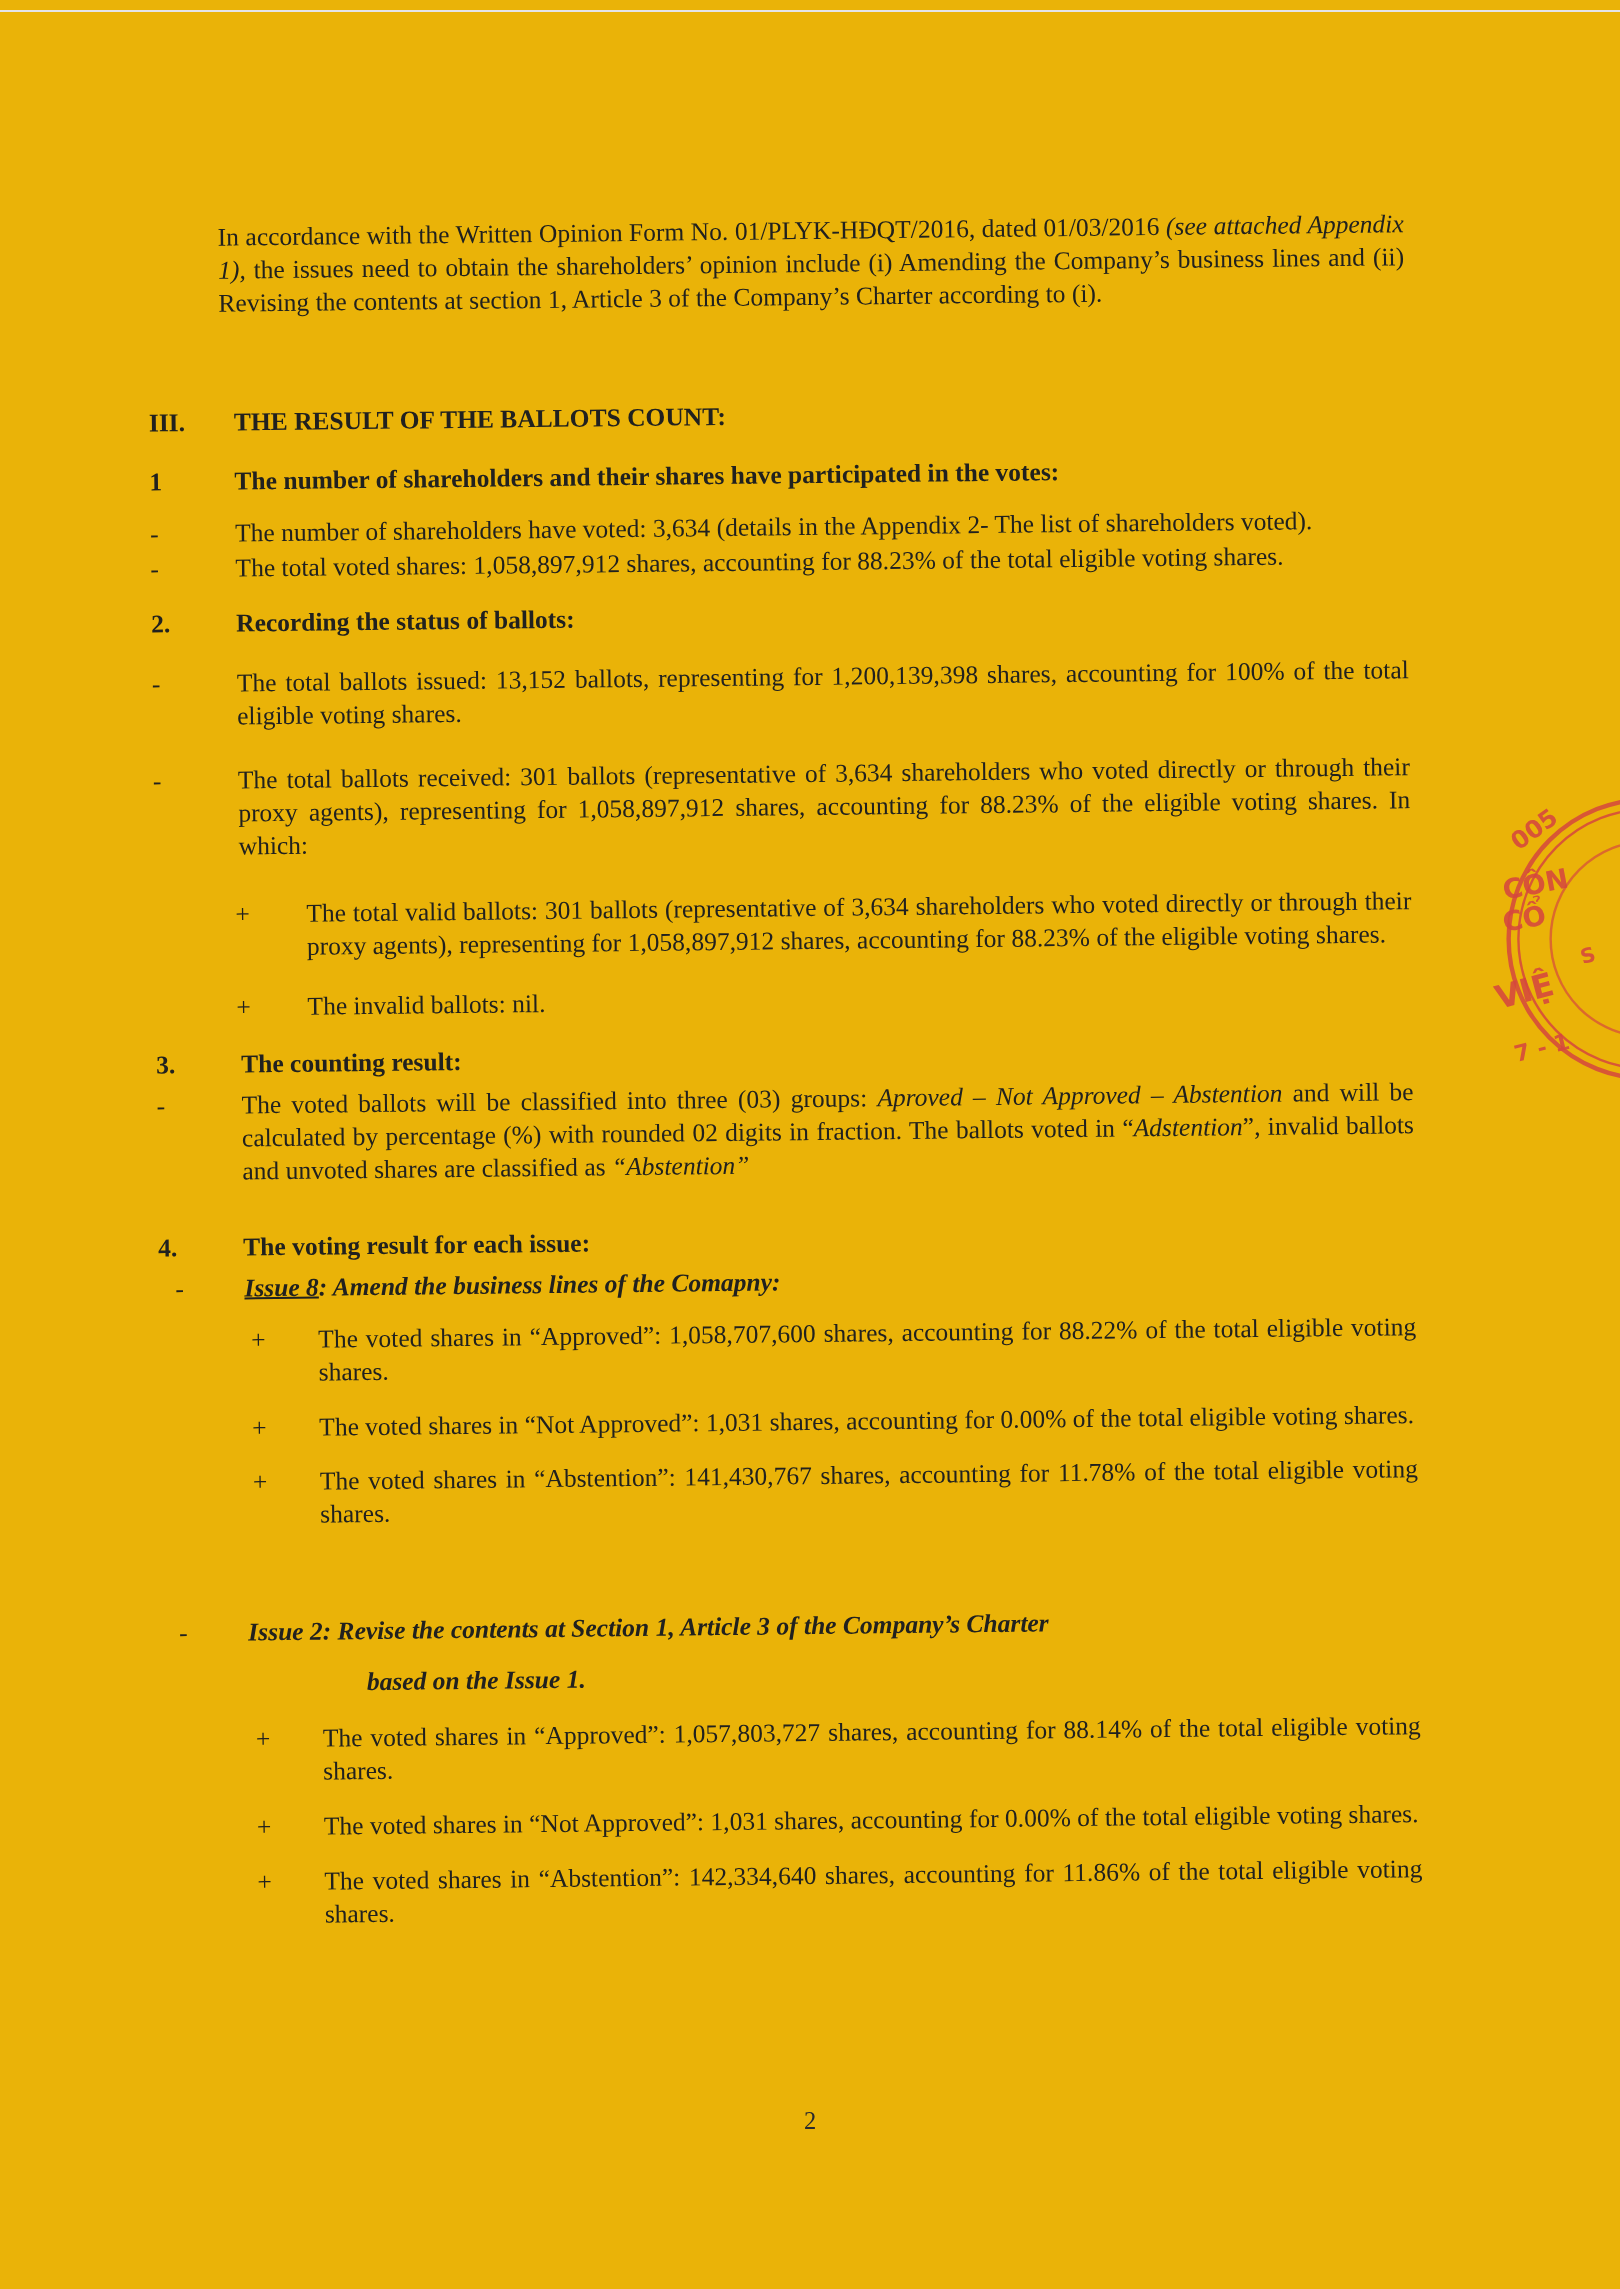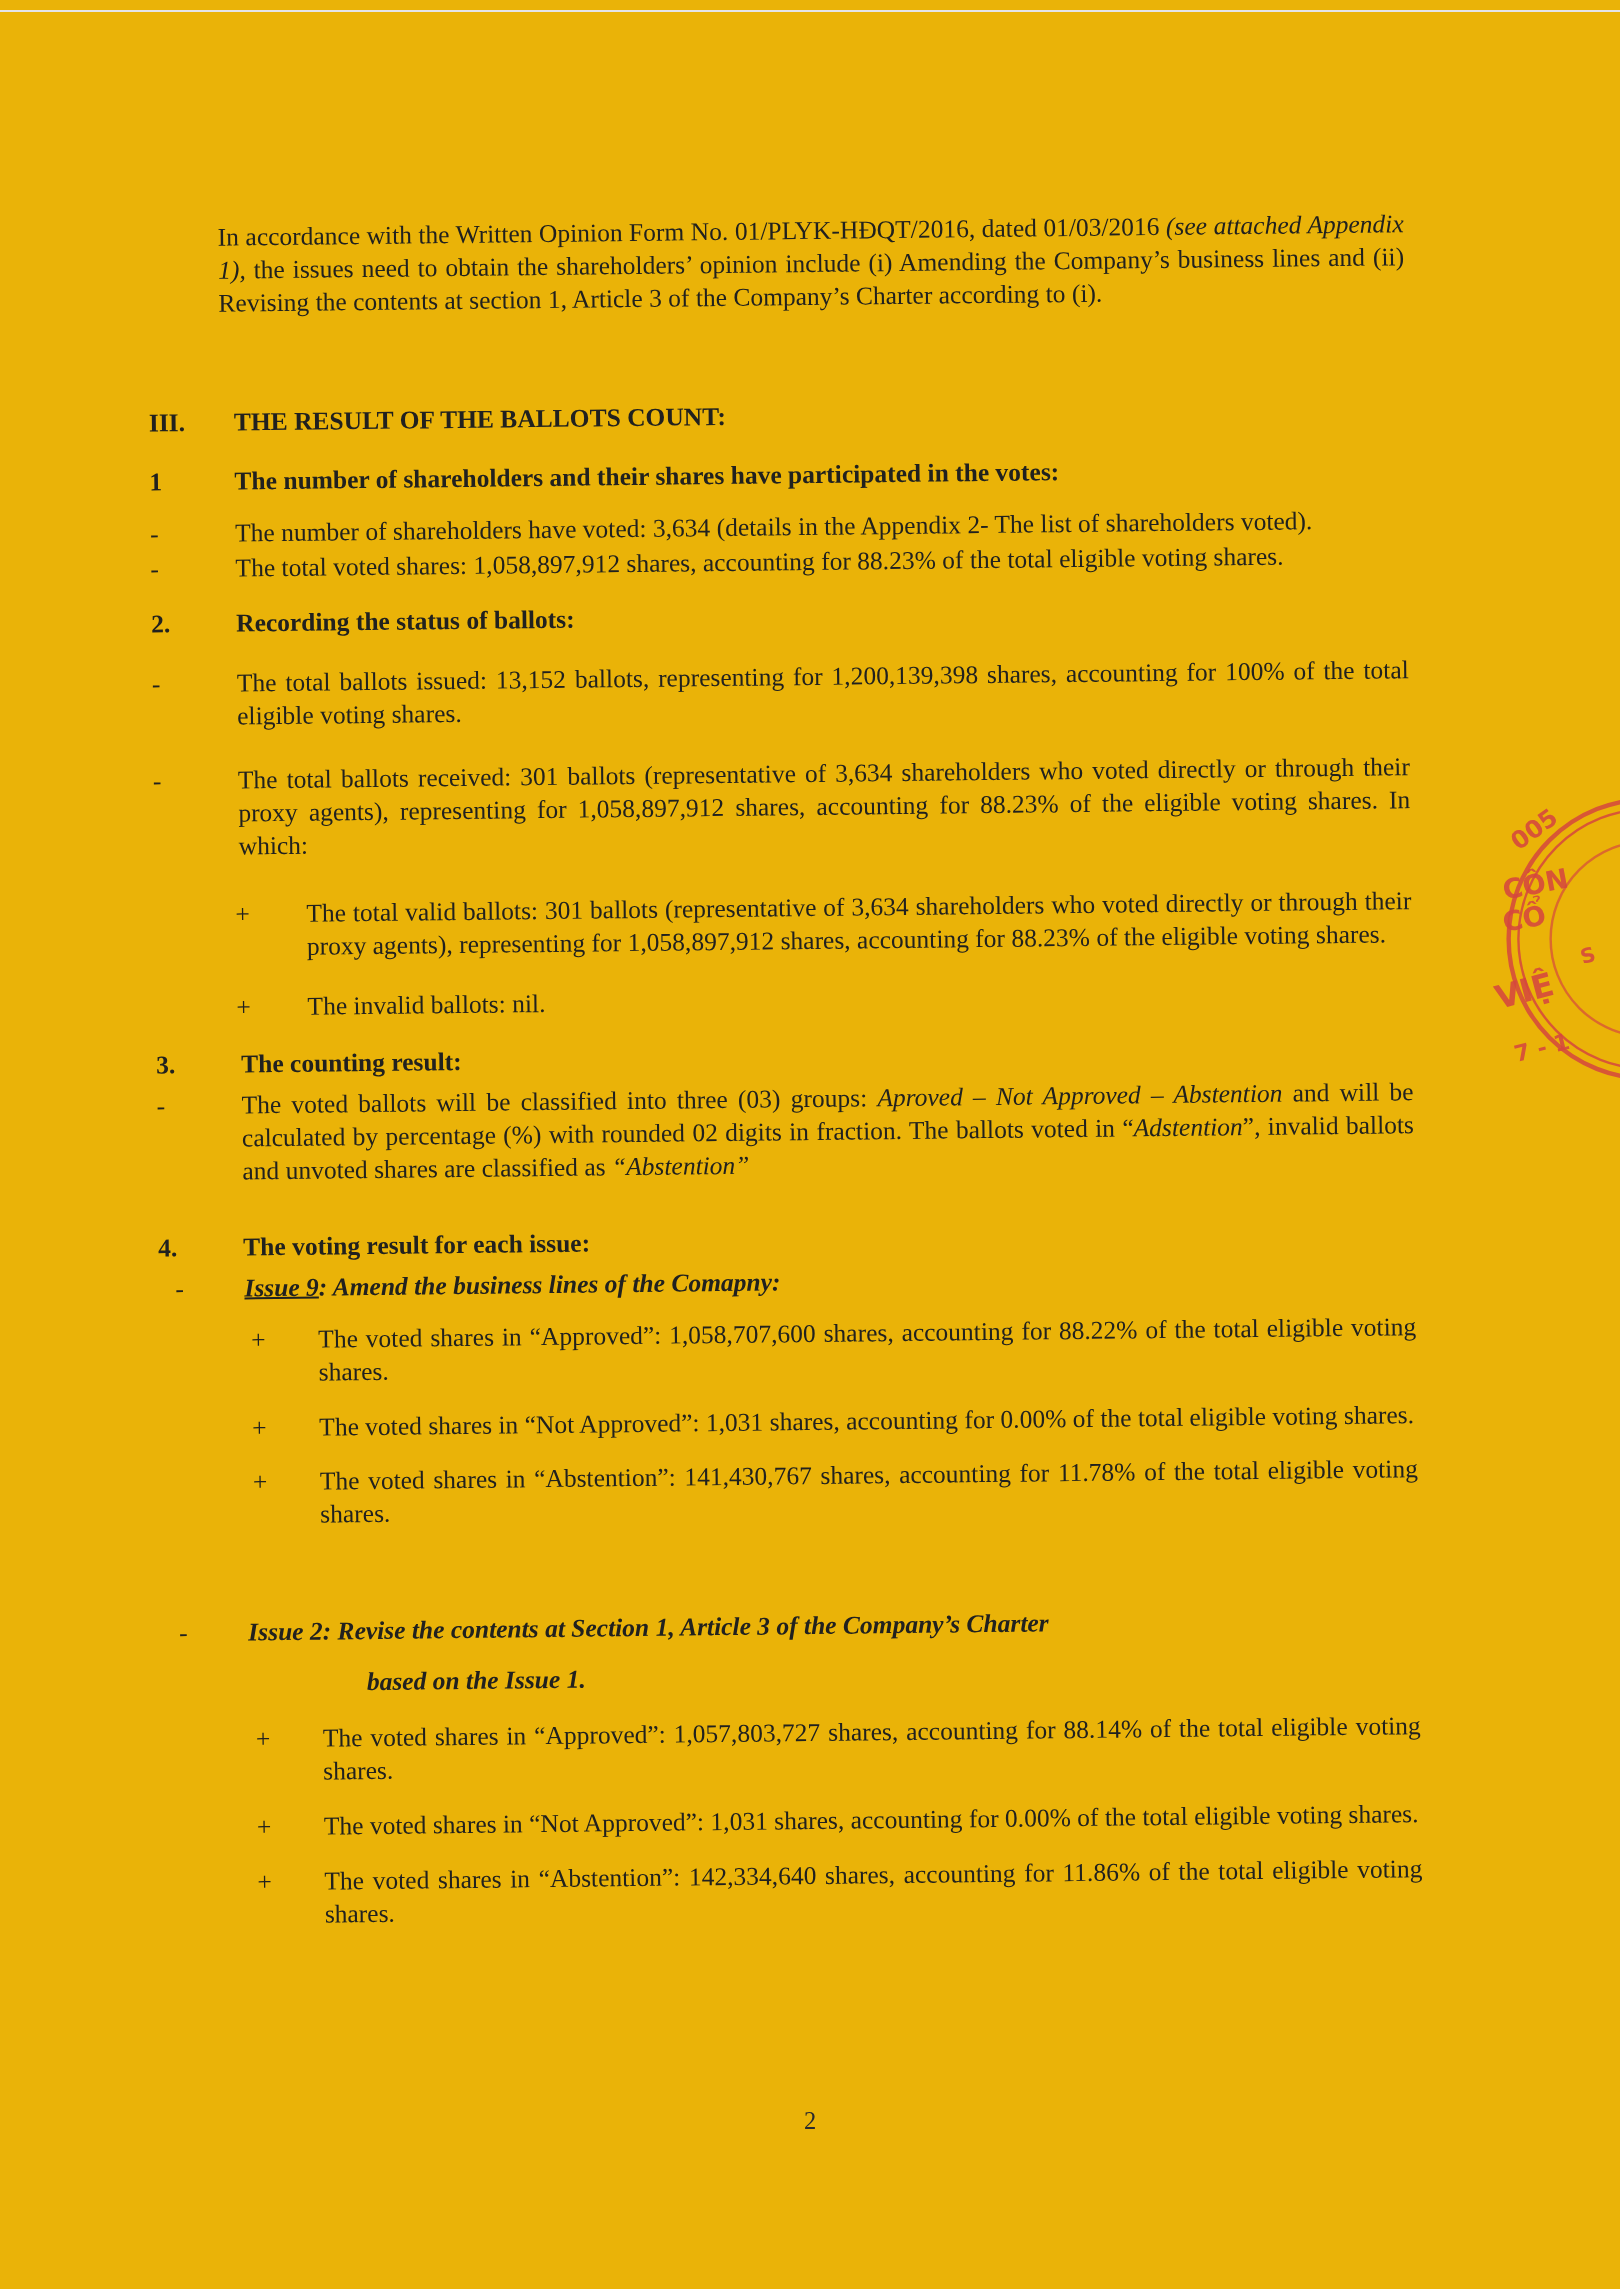--- a/index.html
+++ b/index.html
@@ -111,21 +111,21 @@
       <span class="t"><span>The voted ballots will be classified into three (03) groups: </span><i>Aproved – Not Approved – Abstention</i><span> and will be calculated by percentage (%) with rounded 02 digits in fraction. The ballots voted in “</span><i>Adstention</i><span>”, invalid ballots and unvoted shares are classified as </span><i>“Abstention”</i></span>
     </div>
 
     <div class="row h g44">
       <span class="m b">4.</span>
       <span class="t b">The voting result for each issue:</span>
     </div>
 
     <div class="row issue-row g8">
       <span class="m">-</span>
-      <span class="t bi"><span class="u">Issue 9</span><span>: Amend the business lines of the Comapny:</span></span>
+      <span class="t bi"><span class="u">Issue 8</span><span>: Amend the business lines of the Comapny:</span></span>
     </div>
 
     <div class="row isub g20">
       <span class="m">+</span>
       <span class="t">The voted shares in “Approved”: 1,058,707,600 shares, accounting for 88.22% of the total eligible voting shares.</span>
     </div>
     <div class="row isub g22">
       <span class="m">+</span>
       <span class="t">The voted shares in “Not Approved”: 1,031 shares, accounting for 0.00% of the total eligible voting shares.</span>
     </div>

